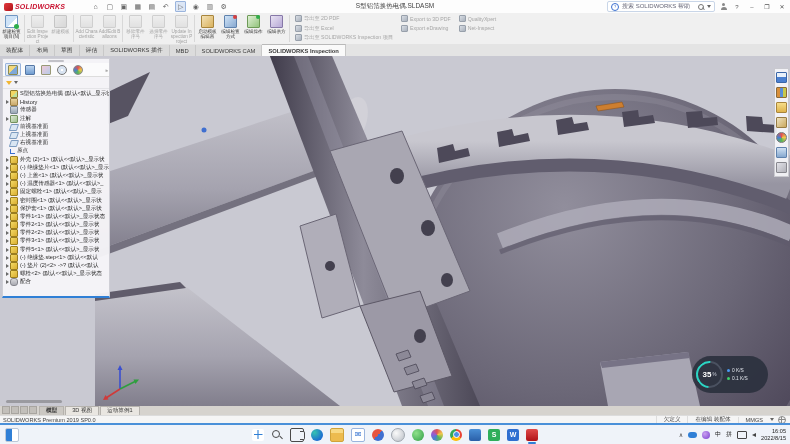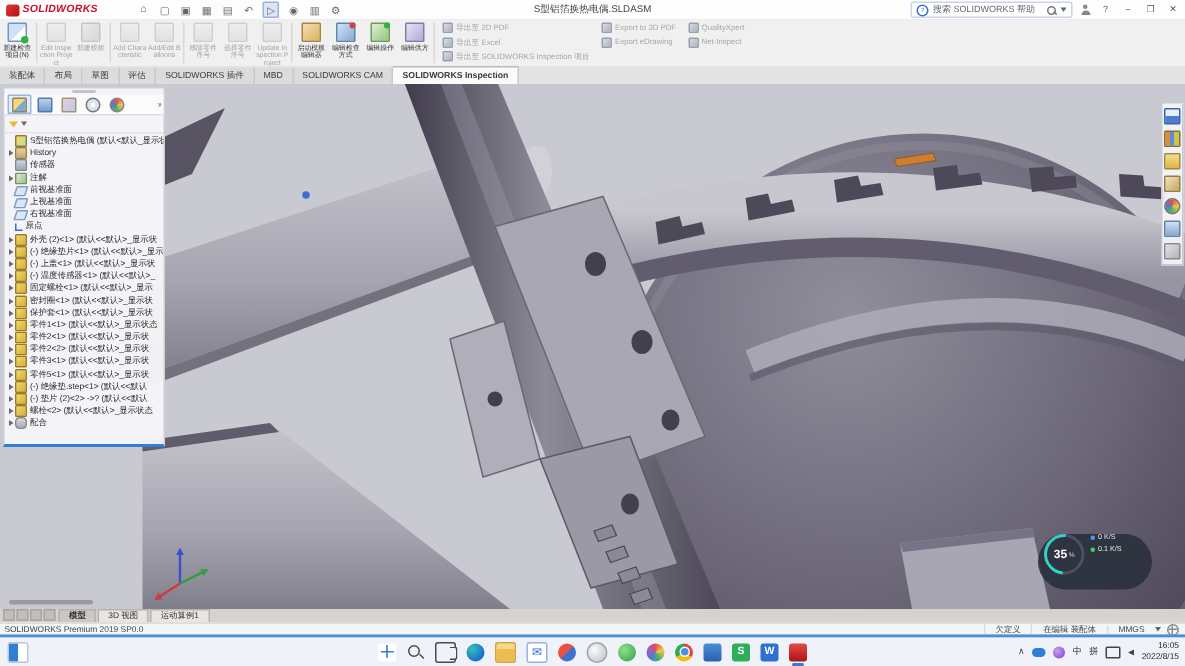--- a/index.html
+++ b/index.html
@@ -98,21 +98,21 @@
   .tp-fex{background:linear-gradient(180deg,#f6dd8a,#e0b44c);border:1px solid #a8853c;}
   .tp-pal{background:linear-gradient(135deg,#efe3c0,#caa85e);border:1px solid #97form;border:1px solid #977c44;}
   .tp-app{background:conic-gradient(#e05252,#efc84a,#58b558,#4a7fd0,#e05252);border-radius:50%;border:1px solid #777;}
   .tp-cust{background:linear-gradient(180deg,#cfe0f2,#86a8cf);border:1px solid #5f82ad;}
   .tp-share{background:linear-gradient(135deg,#e2e2e8,#b2b2ba);border:1px solid #88888f;}
 
   
   .triad{position:absolute;left:100px;top:305px;}
 
   
-  .speed{position:absolute;left:692px;top:300px;width:76px;height:37px;background:rgba(43,49,62,.92);border-radius:19px;display:flex;padding-left:4px;box-sizing:border-box;}
+  .speed{position:absolute;left:692px;top:300px;width:76px;height:37px;background:rgba(43,49,62,.92);border-radius:19px;display:flex;align-items:center;padding-left:4px;box-sizing:border-box;}
   .ringwrap{position:relative;width:27px;height:27px;flex:none;}
   .ringb{position:absolute;inset:0;border-radius:50%;border:2.5px solid #2bd4c3;border-bottom-color:#4a5160;border-right-color:#4a5160;transform:rotate(-40deg);}
   .ringtxt{position:absolute;inset:0;display:flex;align-items:center;justify-content:center;color:#fff;font-size:8px;font-weight:bold;}
   .ringtxt .pct{font-size:4.5px;font-weight:normal;margin-left:1px;color:#cfd4dd;}
   .srows{display:flex;flex-direction:column;gap:2.5px;margin-left:4px;}
   .srow{display:flex;align-items:center;gap:2px;color:#e3e7ee;font-size:4.8px;}
   .dot{width:3px;height:3px;border-radius:50%;}
   .dot.up{background:#4a9bf5;}
   .dot.dn{background:#3fd06a;}
 

